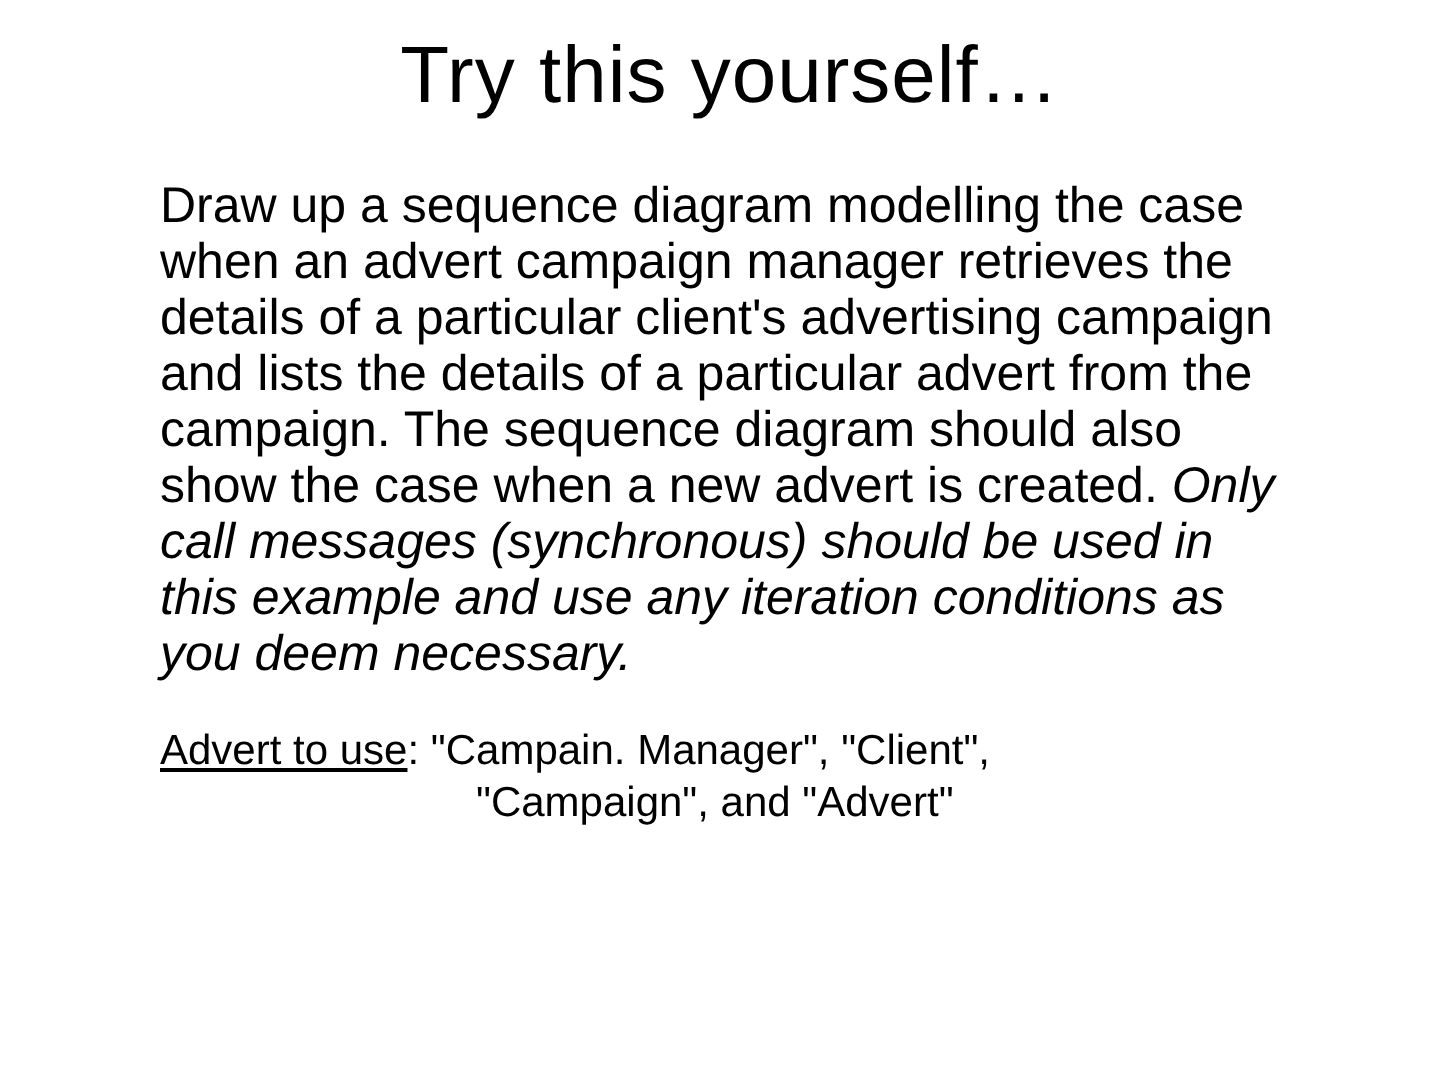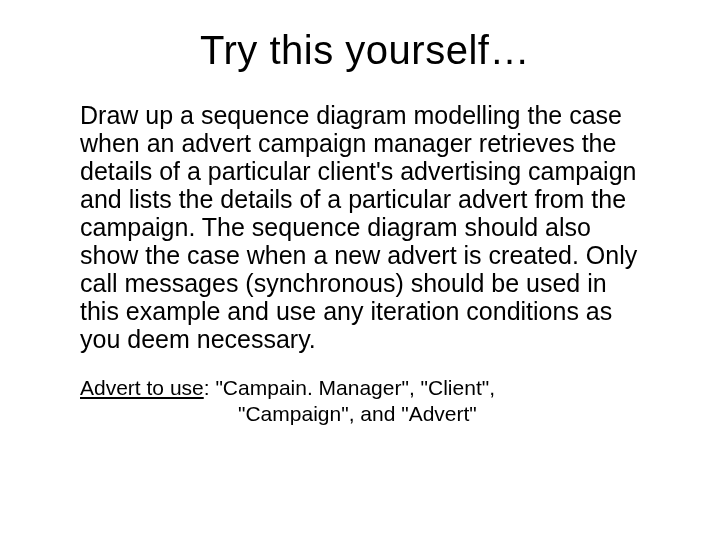--- a/index.html
+++ b/index.html
@@ -8,35 +8,36 @@
     width: 720px;
     height: 540px;
     background: #ffffff;
     font-family: Arial, Helvetica, sans-serif;
     color: #000000;
   }
   .slide {
     width: 720px;
     height: 540px;
     box-sizing: border-box;
-    padding: 20px 70px 20px 80px;
+    padding: 8px 70px 20px 80px;
   }
   .title {
     text-align: center;
     font-size: 40px;
     font-weight: normal;
     margin: 8px 0 28px 0;
     letter-spacing: 0.5px;
   }
   .body-para {
     font-size: 25px;
     line-height: 1.12;
     margin: 0 0 22px 0;
   }
   .italic {
+    font-style: italic;
     text-align: right;
   }
   .objects {
     font-size: 21px;
     line-height: 1.25;
     margin: 0;
   }
   .underline {
     text-decoration: underline;
   }

